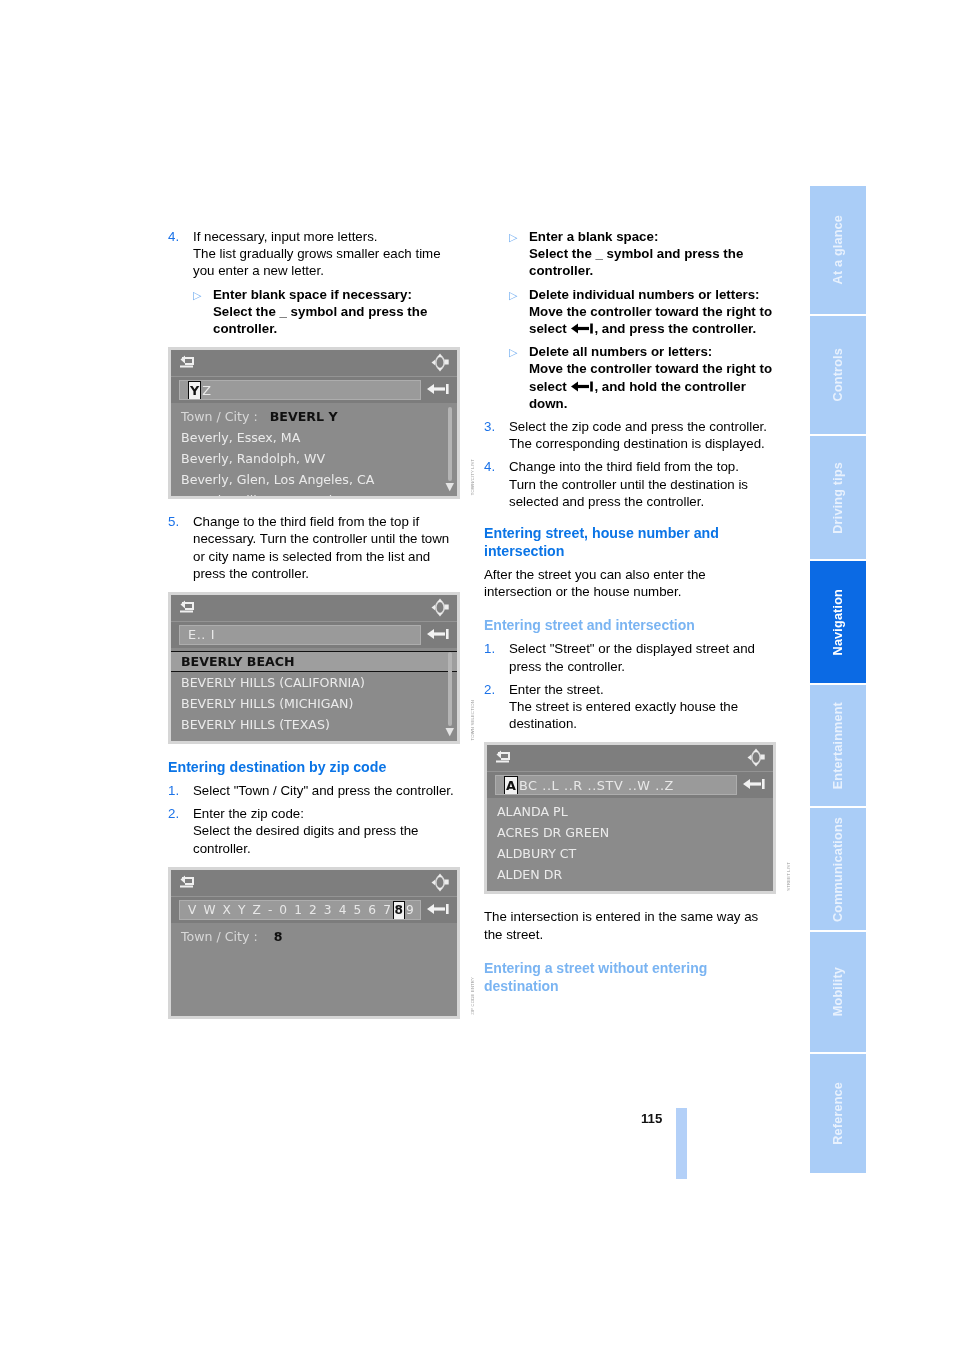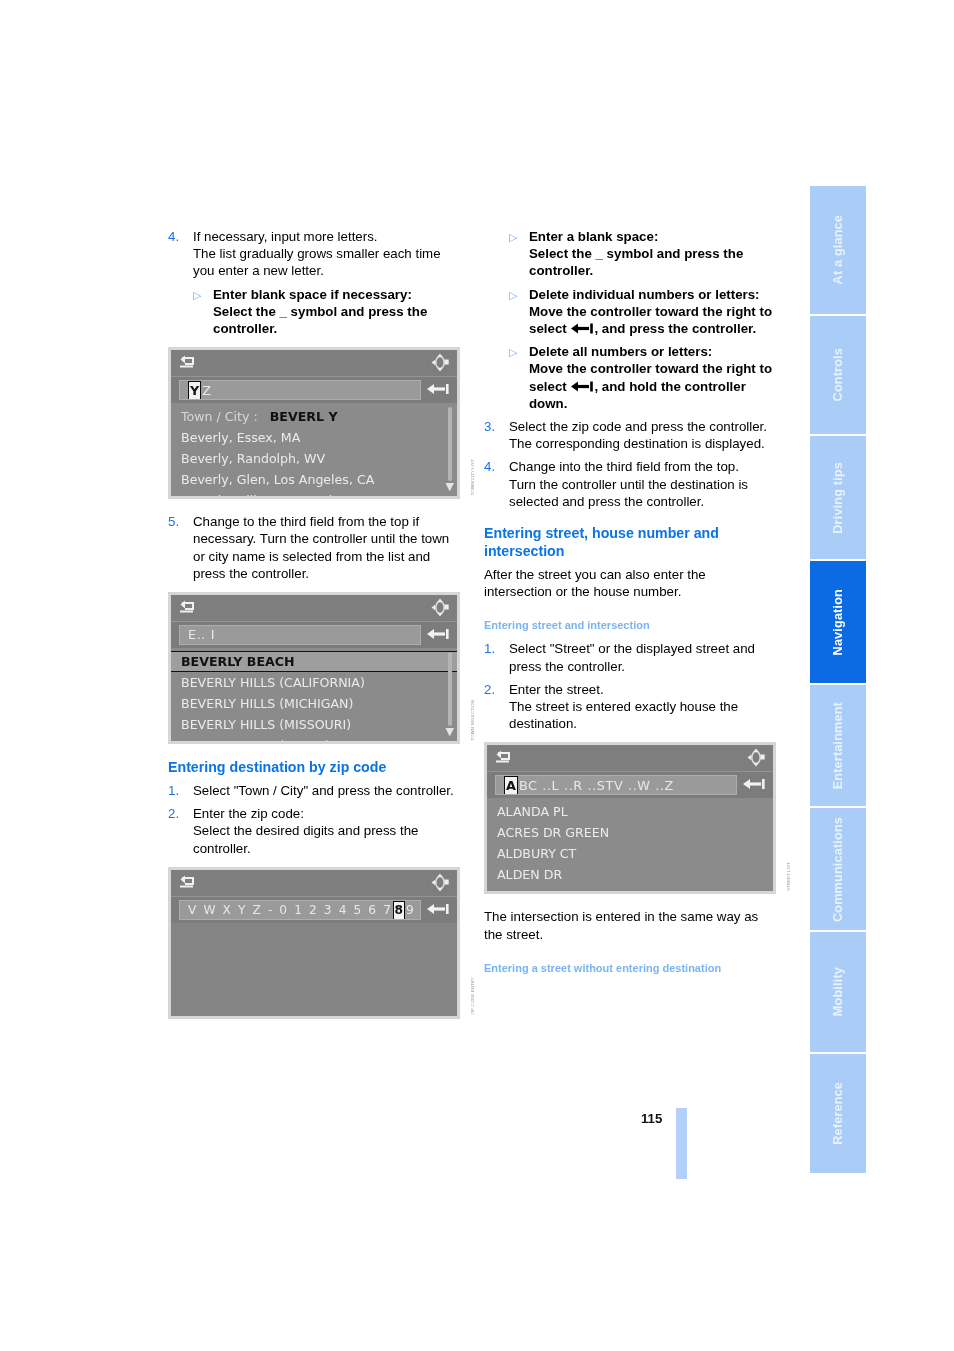--- a/index.html
+++ b/index.html
@@ -72,21 +72,21 @@
 
   
   h2.head-blue {
     font-size: 14.2px;
     line-height: 18px;
     font-weight: bold;
     color: #0a74e6;
     margin: 14px 0 6px 0;
   }
   h3.head-lightblue {
-    font-size: 11px;
+    font-size: 14px;
     line-height: 18px;
     font-weight: bold;
     color: #7ab4f2;
     margin: 16px 0 6px 0;
   }
 
   
   .screen-wrap {
     position: relative;
     margin: 10px 0 14px 0;
@@ -398,21 +398,20 @@
               <path d="M8 2 L1 7 L8 12 Z" fill="#f2f2f2"></path>
               <rect x="7" y="5.4" width="12" height="3.2" fill="#f2f2f2"></rect>
               <rect x="20" y="2" width="2.6" height="10" fill="#f2f2f2"></rect>
             </svg>
           </div>
         </div>
         <div class="screen-list">
           <div class="list-row hl">BEVERLY BEACH</div>
           <div class="list-row">BEVERLY HILLS (CALIFORNIA)</div>
           <div class="list-row">BEVERLY HILLS (MICHIGAN)</div>
-          <div class="list-row">BEVERLY HILLS (MISSOURI)</div>
           <div class="list-row">BEVERLY HILLS (TEXAS)</div>
         </div>
         <div class="scroll-col">
           <div class="scroll-thumb"></div>
           <div class="scroll-arrow">▼</div>
         </div>
       </div>
       <div class="caption-vert">TOWN SELECTION</div>
     </div>
 
@@ -456,20 +455,26 @@
         <div class="screen-inputrow">
           <div class="input-field">
             <span class="letterstrip"><span>V W X Y Z  - 0 1 2 3 4 5 6 7</span><span class="sel-char">8</span><span>9 A O U A</span></span>
           </div>
           <div class="icon-del">
             <svg viewBox="0 0 24 14" width="24" height="14">
               <path d="M8 2 L1 7 L8 12 Z" fill="#f2f2f2"></path>
               <rect x="7" y="5.4" width="12" height="3.2" fill="#f2f2f2"></rect>
               <rect x="20" y="2" width="2.6" height="10" fill="#f2f2f2"></rect>
             </svg>
+          </div>
+        </div>
+        <div class="screen-list">
+          <div class="list-row">
+            <span class="lbl-grey">Town / City :</span>
+            &nbsp;&nbsp;&nbsp;<span class="val-dark">8</span>
           </div>
         </div>
       </div>
       <div class="caption-vert">ZIP CODE ENTRY</div>
     </div>
 
   </div>
 
   <div class="col col-right">
 

